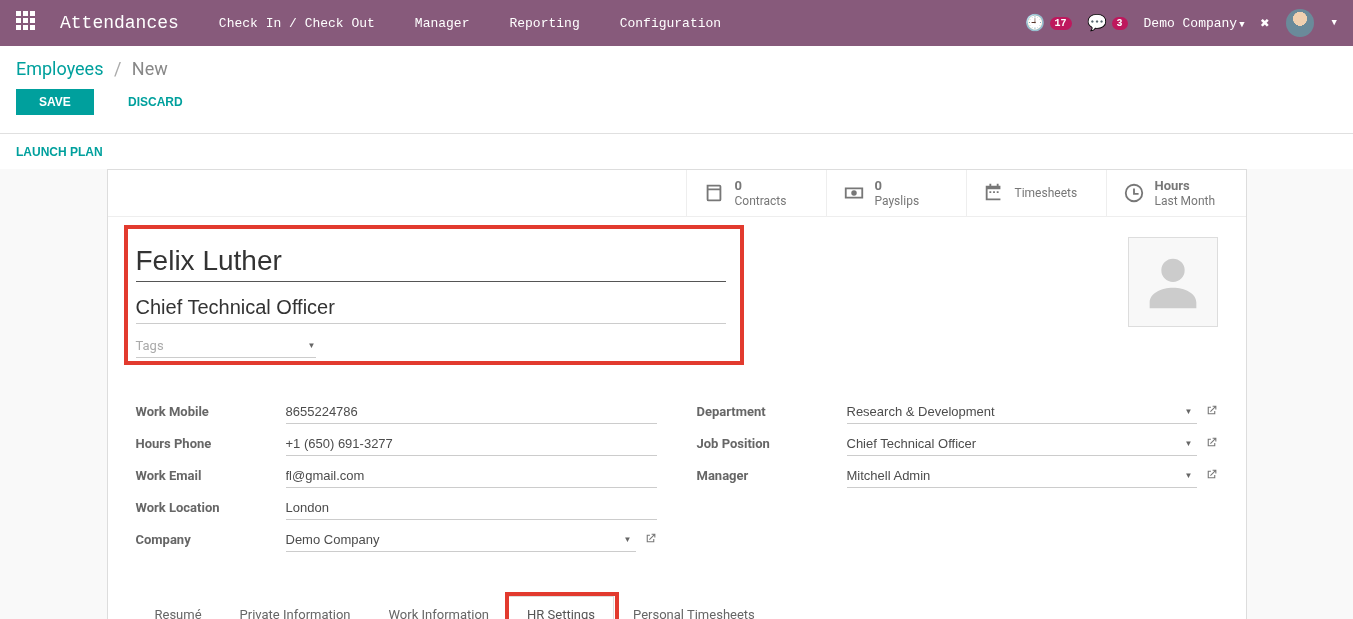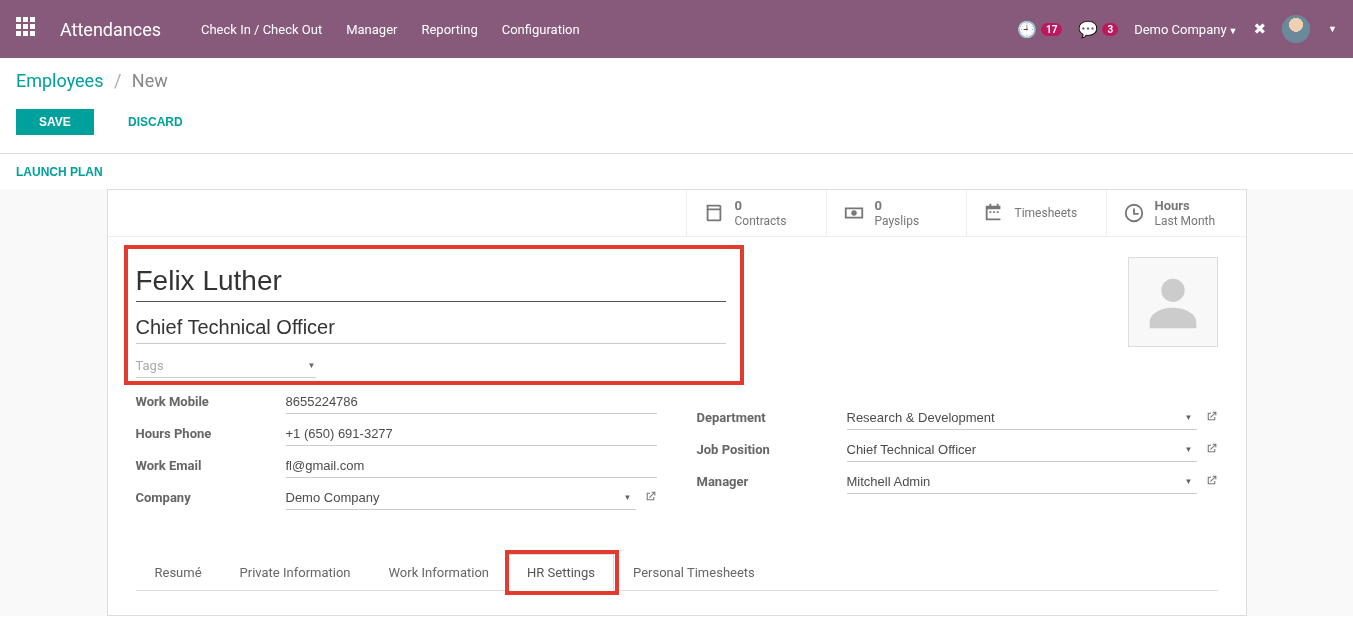--- a/index.html
+++ b/index.html
@@ -1,33 +1,33 @@
 <!DOCTYPE html>
 <html><head>
 <meta charset="utf-8">
 <style>
 * { box-sizing: border-box; margin: 0; padding: 0; }
 body { font-family: -apple-system, BlinkMacSystemFont, "Segoe UI", Roboto, "Helvetica Neue", Arial, sans-serif; font-size: 13px; color: #4c4c4c; background: #fff; }
-.topbar { background: #875a7b; height: 58px; display: flex; align-items: center; padding: 0 16px; color: #fff; }
+.topbar { background: #875a7b; height: 46px; display: flex; align-items: center; padding: 0 16px; color: #fff; font-family: Liberation Mono, monospace; }
 .apps-icon { width: 24px; height: 24px; display: grid; grid-template-columns: repeat(3,5px); grid-template-rows: repeat(3,5px); gap: 2px; margin-right: 20px; cursor: pointer; }
 .apps-icon span { background: #fff; width: 5px; height: 5px; }
 .app-title { font-size: 18px; font-weight: 400; margin-right: 40px; }
-.nav-menu { display: flex; gap: 24px; justify-content: space-between; }
+.nav-menu { display: flex; gap: 40px; justify-content: space-between; }
 .nav-menu a { color: #fff; text-decoration: none; font-size: 13px; cursor: pointer; }
 .topbar-right { margin-left: auto; display: flex; align-items: center; gap: 16px; }
 .badge-grp { display: flex; align-items: center; gap: 4px; cursor: pointer; }
 .badge-icon { font-size: 16px; }
 .badge-count { background: #be185d; color: #fff; font-size: 10px; padding: 1px 5px; border-radius: 8px; font-weight: bold; }
 .company-name { font-size: 13px; cursor: pointer; }
 .wrench { font-size: 15px; cursor: pointer; }
 .avatar { width: 28px; height: 28px; border-radius: 50%; background: #ddd; display: inline-block; cursor: pointer; background: radial-gradient(circle at 50% 35%, #f0d0b0 30%, #6a8a9a 31%); }
 .caret { font-size: 9px; margin-left: 2px; }
 
 .subheader { padding: 12px 16px 8px; }
-.breadcrumb { font-size: 18px; margin-bottom: 18px; }
+.breadcrumb { font-size: 18px; margin-bottom: 10px; }
 .breadcrumb a { color: #00a09d; text-decoration: none; cursor: pointer; }
 .breadcrumb .sep { color: #aaa; margin: 0 6px; }
 .breadcrumb .cur { color: #888; }
 .btn { display: inline-block; padding: 6px 23px; font-size: 12px; font-weight: bold; cursor: pointer; border: none; }
 .btn-save { background: #00a09d; color: #fff; }
 .btn-discard { background: transparent; color: #00a09d; margin-left: 8px; }
 .subheader-border { border-bottom: 1px solid #e0e0e0; margin-top: 10px; }
 .launch-row { padding: 10px 16px; }
 .btn-launch { background: transparent; color: #00a09d; font-weight: bold; font-size: 12px; border: none; cursor: pointer; }
 
@@ -46,21 +46,21 @@
 .hl-1 { top: 8px; left: 16px; width: 620px; height: 140px; pointer-events: none; }
 
 .name-input { font-size: 28px; border: none; border-bottom: 1px solid #555; width: 590px; padding: 4px 0; outline: none; color: #333; }
 .title-input { font-size: 20px; border: none; border-bottom: 1px solid #ccc; width: 590px; padding: 4px 0; margin-top: 10px; outline: none; color: #333; }
 .tags-row { margin-top: 10px; width: 180px; border-bottom: 1px solid #ccc; display: flex; align-items: center; justify-content: space-between; padding: 4px 0; color: #aaa; font-size: 13px; cursor: pointer; }
 .tags-row .dd { font-size: 8px; color: #666; }
 
 .photo-box { position: absolute; right: 28px; top: 20px; width: 90px; height: 90px; border: 1px solid #ddd; display: flex; align-items: center; justify-content: center; background: #f8f8f8; cursor: pointer; }
 .photo-box svg { fill: #ccc; width: 70px; height: 70px; }
 
-.fields-grid { display: flex; gap: 40px; margin-top: 12px; align-items: center; }
+.fields-grid { display: flex; gap: 40px; margin-top: 42px; }
 .fcol { flex: 1; }
 .frow { display: flex; align-items: center; margin-bottom: 8px; }
 .flabel { width: 150px; font-weight: bold; color: #666; font-size: 13px; }
 .fval { flex: 1; border-bottom: 1px solid #ccc; padding: 4px 0; font-size: 13px; display: flex; align-items: center; }
 .fval input { border: none; outline: none; width: 100%; font-size: 13px; color: #4c4c4c; }
 .fval .dd { font-size: 8px; color: #666; margin-left: auto; padding: 0 4px; cursor: pointer; }
 .ext-link { margin-left: 8px; cursor: pointer; color: #777; }
 .ext-link svg { width: 13px; height: 13px; fill: currentColor; }
 
 .tabs { display: flex; margin-top: 36px; border-bottom: 1px solid #ddd; }
@@ -192,20 +192,26 @@
                 <input value="+1 (650) 691-3277" style="">
               </div>
             </div>
             <div class="frow">
               <div class="flabel">Work Email</div>
               <div class="fval">
                 <input value="fl@gmail.com" style="">
               </div>
             </div>
             <div class="frow">
+              <div class="flabel">Work Location</div>
+              <div class="fval">
+                <input value="London" style="">
+              </div>
+            </div>
+            <div class="frow">
               <div class="flabel">Company</div>
               <div class="fval">
                 <input value="Demo Company" style="">
                 <span class="dd">▼</span>
               </div>
               <span class="ext-link"><svg viewBox="0 0 24 24">
                   <path d="M14 3h7v7h-2V6.4l-8.3 8.3-1.4-1.4L17.6 5H14V3zM5 5h6v2H7v10h10v-4h2v6H5V5z"></path>
                 </svg></span>
             </div>
           </div>

